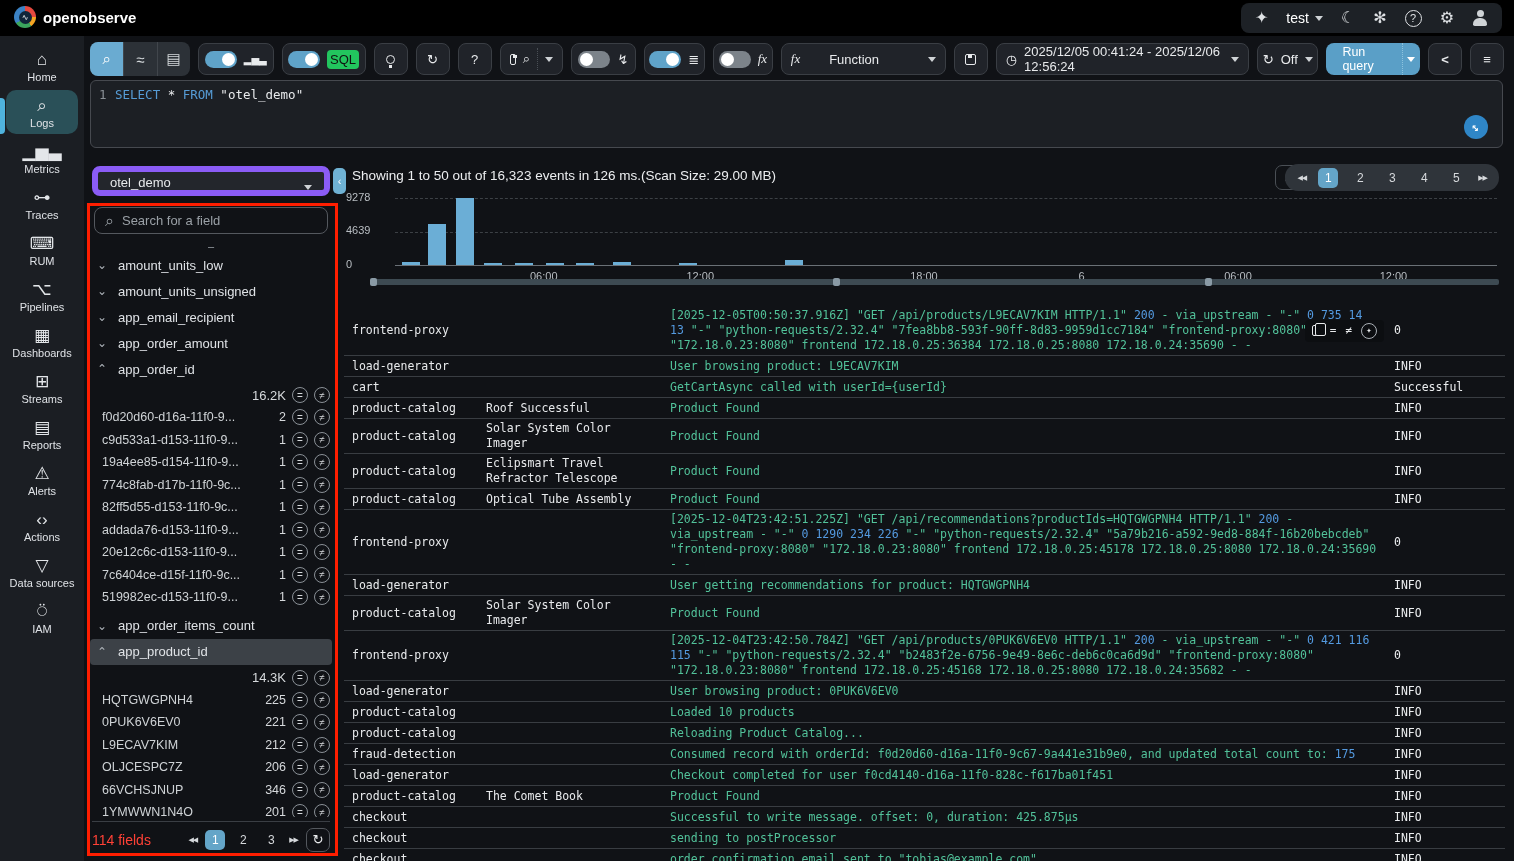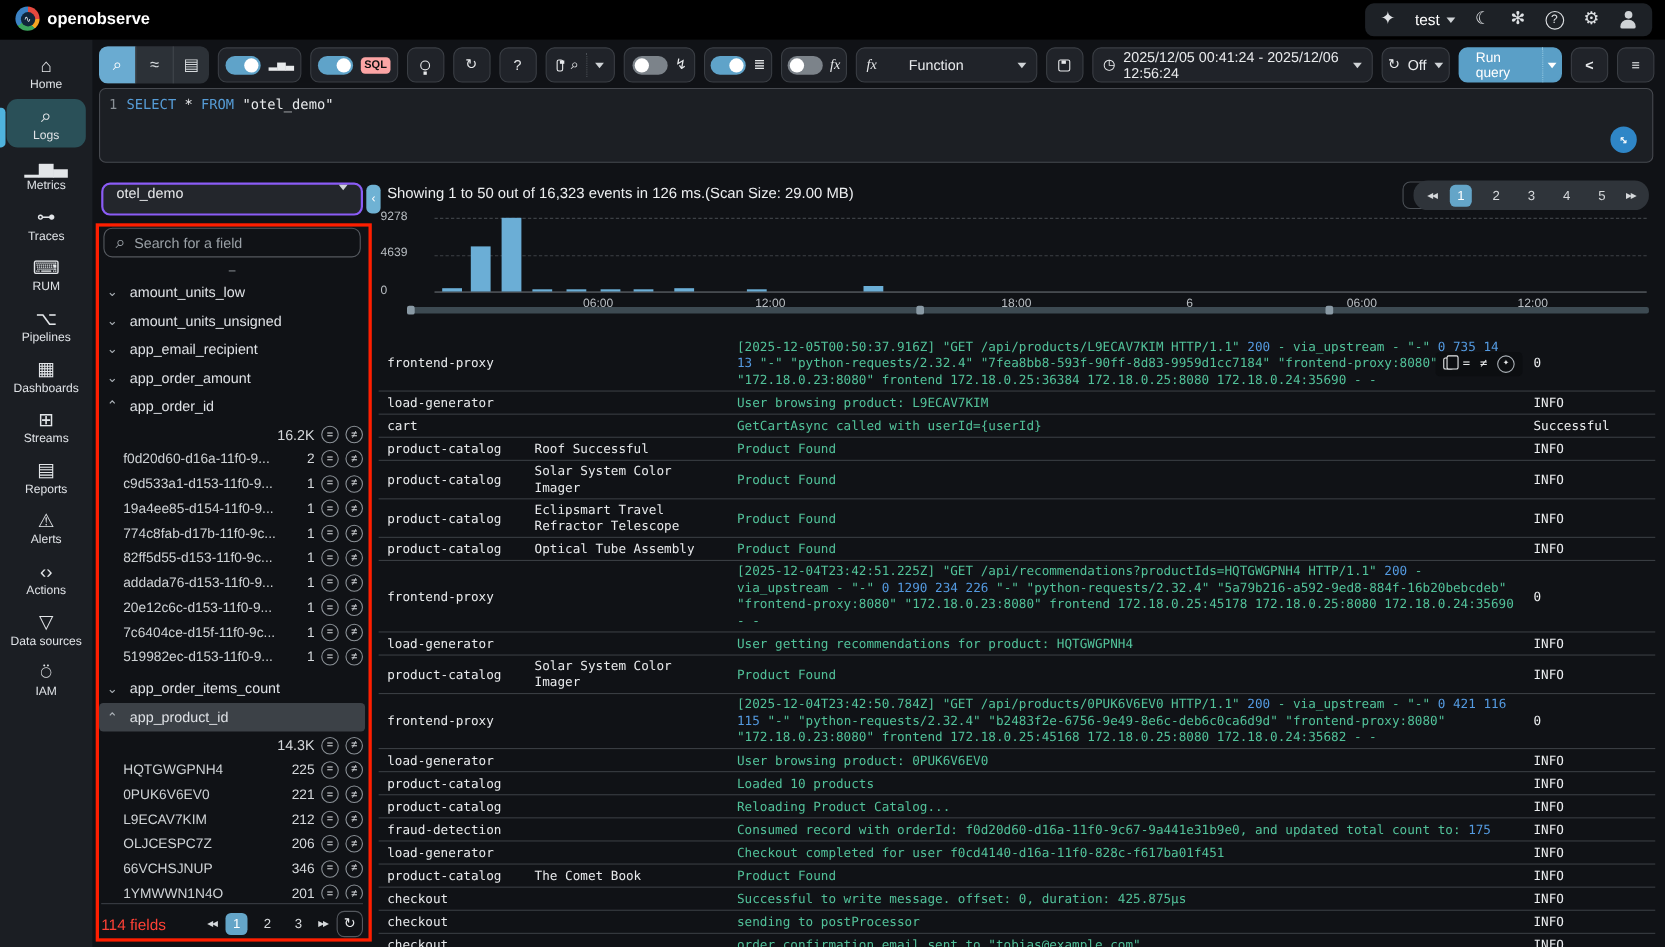--- a/index.html
+++ b/index.html
@@ -35,21 +35,21 @@
   .tbtn{height:32px;min-width:34px;background:#202329;border:1px solid #3a3e44;border-radius:8px;
     display:flex;align-items:center;justify-content:center;gap:7px;padding:0 9px;font-size:13px;color:#e8eaec;cursor:pointer}
   .seg{display:flex;height:34px;background:#2c3137;border-radius:8px;overflow:hidden;align-items:stretch}
   .seg .cell{width:37px;display:flex;align-items:center;justify-content:center;font-size:15px;color:#d6dadd;cursor:pointer}
   .seg .cell.active{background:#6aabd1;color:#fff}
   .seg .cell+.cell{border-left:1px solid #41464c}
   .tg{width:32px;height:17px;border-radius:9px;background:#7c838a;position:relative;flex:none}
   .tg:after{content:"";position:absolute;width:13px;height:13px;border-radius:50%;background:#fff;top:2px;left:2px}
   .tg.on{background:#5fa3c9}
   .tg.on:after{left:17px}
-  .sqlbadge{background:#fca5a5;color:#111;font-size:10px;font-weight:bold;border-radius:4px;padding:2px 3px}
+  .sqlbadge{background:#22c55e;color:#111;font-size:13px;font-weight:normal;border-radius:4px;padding:2px 3px}
   .bulb{width:9px;height:9px;border:1.5px solid #e8eaec;border-radius:50%;position:relative}
   .bulb:after{content:"";position:absolute;left:1.5px;top:9px;width:3px;height:3px;background:#e8eaec}
   .floppy{width:11px;height:11px;border:1.5px solid #e8eaec;border-radius:2px;position:relative}
   .floppy:after{content:"";position:absolute;left:2px;top:0;width:4px;height:3px;background:#e8eaec}
   .split{border-left:1px dotted #4a4f55;align-self:stretch;margin:4px 0}
   .runquery{height:32px;background:#5a9fc7;border-radius:8px;display:flex;align-items:center;color:#fff;
     font-size:12.5px;overflow:hidden;cursor:pointer}
   .runquery .lab{padding:0 16px}
   .runquery .dd{width:24px;display:flex;align-items:center;justify-content:center;border-left:1px dotted #8cc3de;align-self:stretch}
   .runquery .caret{border-top-color:#fff}
@@ -59,39 +59,39 @@
   .editor{position:absolute;left:90px;top:80px;right:11px;height:68px;background:#1c1f24;
     border:1px solid #46494f;border-radius:6px;z-index:5;font-family:"DejaVu Sans Mono",monospace;font-size:12.5px}
   .editor .ln{position:absolute;left:8px;top:6px;color:#8a9096}
   .editor .code{position:absolute;left:24px;top:6px;white-space:pre}
   .kw{color:#569cd6}
   .expandbtn{position:absolute;right:14px;bottom:8px;width:24px;height:24px;border-radius:50%;background:#2f86c7;
     color:#fff;display:flex;align-items:center;justify-content:center;font-size:13px;cursor:pointer}
   .expandbtn span{transform:rotate(45deg)}
   
   .fields{position:absolute;left:84px;top:150px;width:254px;bottom:0;z-index:6}
-  .stream-sel{position:absolute;left:8px;right:8px;top:16px;height:30px;background:#23262c;border:2px solid #8b5cf6;
-    border-radius:8px;display:flex;align-items:flex-start;padding:0 12px;font-size:13px;cursor:pointer}
+  .stream-sel{position:absolute;left:8px;right:8px;top:16px;height:30px;background:#23262c;border:6px solid #8b5cf6;
+    border-radius:8px;display:flex;align-items:flex-end;padding:0 12px;font-size:13px;cursor:pointer}
   .stream-sel .caret{margin-left:auto}
   .collapse-tab{position:absolute;right:-8px;top:18px;width:13px;height:26px;background:#6fb2d4;border-radius:5px;
     color:#fff;font-size:11px;display:flex;align-items:center;justify-content:center;cursor:pointer;z-index:9}
   .redbox{position:absolute;left:3px;top:53px;width:251px;height:653px;border:3px solid #ff1e00;z-index:8;pointer-events:none}
   .searchf{position:absolute;left:10px;right:10px;top:57px;height:27px;border:1px solid #54585e;border-radius:8px;
     display:flex;align-items:center;gap:8px;padding:0 10px;color:#9aa0a6}
   .searchf input{background:transparent;border:0;outline:0;color:#d6d9dc;font-size:13px;width:100%;
     font-family:"Liberation Sans",sans-serif}
   .searchf input::placeholder{color:#9aa0a6}
   .flist{position:absolute;left:6px;right:6px;top:90px;bottom:44px;overflow:hidden;font-size:13px}
   .pdash{height:10px;display:flex;justify-content:center;color:#9aa0a6;font-size:11px;margin-bottom:2px}
   .fhead{display:flex;align-items:center;gap:10px;height:26px;padding:0 6px;color:#dfe2e6;cursor:pointer;border-radius:4px}
   .fhead.hl{background:#3c4147}
   .chev{color:#aab0b6;font-size:12px;width:12px;text-align:center}
   .fbody{padding:2px 0 4px}
   .ftotal{display:flex;align-items:center;justify-content:flex-end;gap:6px;height:22px;padding-right:2px;color:#d6d9dc}
-  .fval{display:flex;align-items:center;gap:6px;height:22.5px;padding:0 2px 0 22px;color:#cfd3d6;font-size:12.5px}
+  .fval{display:flex;align-items:center;gap:6px;height:22.5px;padding:0 2px 0 12px;color:#cfd3d6;font-size:12.5px}
   .fval .vlabel{flex:1;white-space:nowrap;overflow:hidden}
   .cnt{color:#d6d9dc}
   .op{width:16px;height:16px;border:1px solid #8a9096;border-radius:50%;font-size:10px;display:flex;
     align-items:center;justify-content:center;color:#d6d9dc;flex:none;cursor:pointer}
   .ffooter{position:absolute;left:8px;right:8px;bottom:8px;height:32px;display:flex;align-items:center;gap:8px;border-top:1px solid #3a3e44;padding-top:4px}
   .fcount{color:#ff4136;font-size:14px;margin-right:auto}
   .pgbtn{min-width:20px;height:20px;border-radius:5px;display:flex;align-items:center;justify-content:center;
     font-size:12px;color:#d6d9dc;cursor:pointer;padding:0 3px}
   .pgbtn.active{background:#64a5c8;color:#fff}
   .pgarrow{font-size:7px;letter-spacing:-1px;color:#d6d9dc;cursor:pointer}

